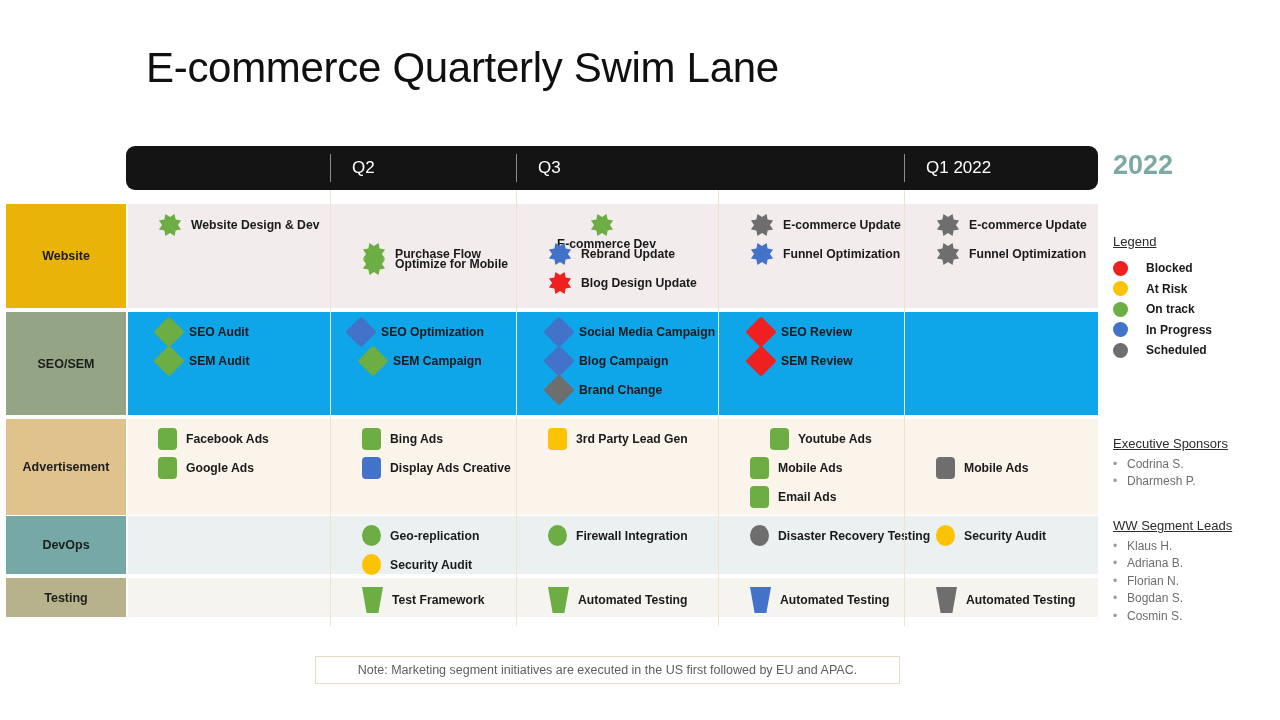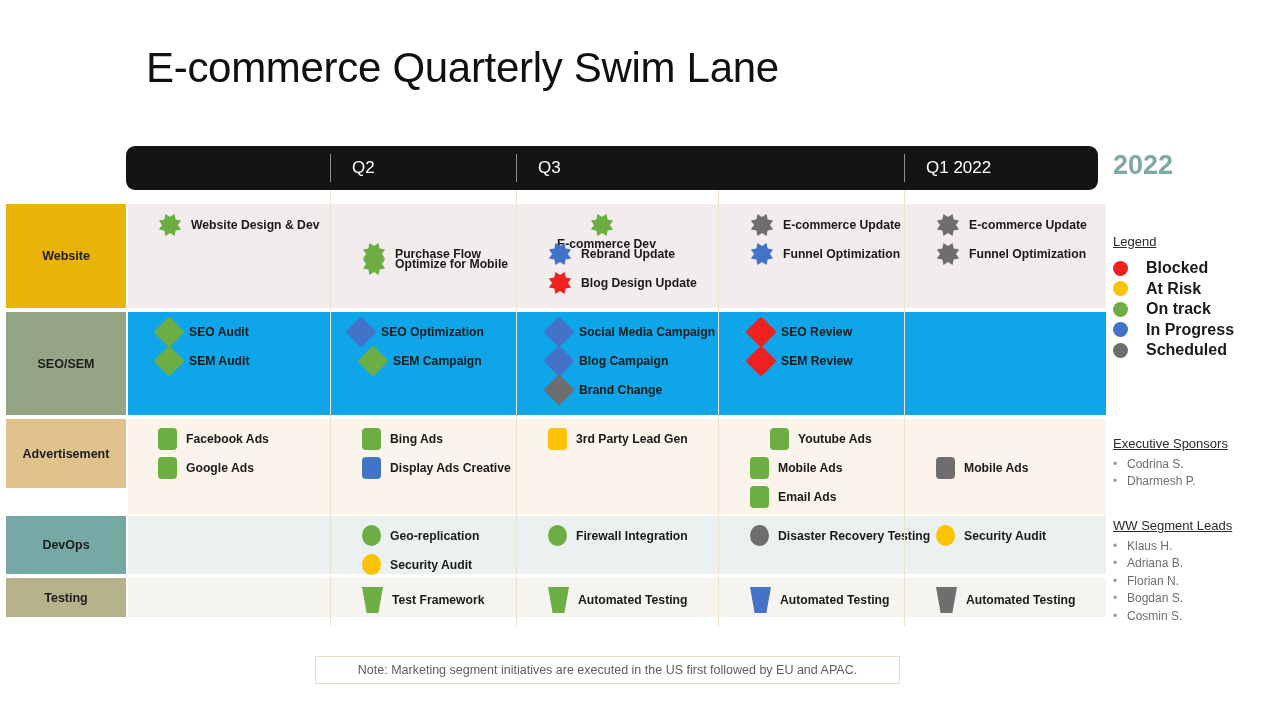--- a/index.html
+++ b/index.html
@@ -35,21 +35,21 @@
   }
 
   
   .colsep{position:absolute;top:44px;width:1px;height:436px;background:#efe3cd;}
   .lane-label{
     position:absolute;left:6px;width:120px;
     display:flex;align-items:center;justify-content:center;
     font-size:12.5px;font-weight:bold;color:#1d1d1d;
     box-sizing:border-box;text-align:center;
   }
-  .lane-body{position:absolute;left:128px;width:970px;padding-left:8px;}
+  .lane-body{position:absolute;left:128px;width:970px;}
 
   
   .task{position:absolute;display:flex;align-items:center;white-space:nowrap;}
   .task .tlabel{
     font-size:12.2px;font-weight:bold;color:#1a1a1a;margin-left:9px;
   }
   .mk{flex:0 0 auto;position:relative;}
   .mk.diamond{width:22px;height:22px;transform:rotate(45deg);border-radius:2px;}
   .mk.square{width:19px;height:22px;border-radius:4px;}
   .mk.circle{width:19px;height:21px;border-radius:50%;}
@@ -61,21 +61,21 @@
     font-size:27px;font-weight:bold;color:#7da8a3;
   }
   .rail-head{
     position:absolute;font-size:13px;color:#2b2b2b;
     text-decoration:underline;white-space:nowrap;
   }
   #legend-title{left:1113px;top:234px;}
   #legend-list{position:absolute;left:1113px;top:258px;}
   .leg-row{height:20.5px;display:flex;align-items:center;}
   .leg-dot{width:15px;height:15px;border-radius:50%;flex:0 0 auto;}
-  .leg-txt{font-size:16px;font-weight:bold;color:#1a1a1a;margin-left:18px;white-space:nowrap;}
+  .leg-txt{font-size:12px;font-weight:bold;color:#1a1a1a;margin-left:18px;white-space:nowrap;}
 
   #sponsors-title{left:1113px;top:436px;}
   #sponsors-list{position:absolute;left:1113px;top:455px;}
   #leads-title{left:1113px;top:518px;}
   #leads-list{position:absolute;left:1113px;top:537px;}
   .rail-li{
     font-size:12px;color:#6e6e6e;height:17.5px;
     display:flex;align-items:center;white-space:nowrap;
   }
   .rail-li .bul{width:14px;color:#9a9a9a;font-size:12px;}
@@ -208,21 +208,21 @@
         </div>
         <div class="task" style="left: 622px; top: 9px;">
           <div class="mk diamond" style="background: rgb(238, 32, 32);"></div>
           <span class="tlabel">SEO Review</span>
         </div>
         <div class="task" style="left: 622px; top: 38px;">
           <div class="mk diamond" style="background: rgb(238, 32, 32);"></div>
           <span class="tlabel">SEM Review</span>
         </div>
       </div>
-      <div class="lane-label" style="top: 273px; height: 69px; background: rgb(224, 194, 140); text-align: right;">
+      <div class="lane-label" style="top: 273px; height: 96px; background: rgb(224, 194, 140); text-align: right;">
         <span>Advertisement</span>
       </div>
       <div class="lane-body" style="top: 273px; height: 96px; background: rgb(250, 244, 234);">
         <div class="task" style="left: 30px; top: 9px;">
           <div class="mk square" style="background: rgb(108, 174, 67);"></div>
           <span class="tlabel">Facebook Ads</span>
         </div>
         <div class="task" style="left: 30px; top: 38px;">
           <div class="mk square" style="background: rgb(108, 174, 67);"></div>
           <span class="tlabel">Google Ads</span>

